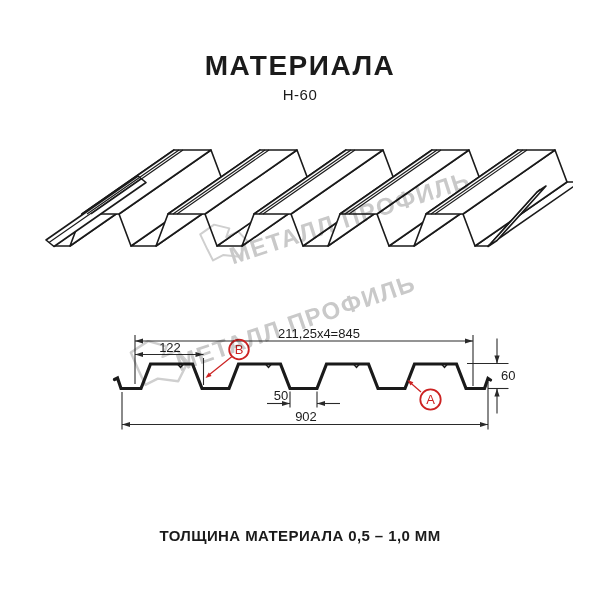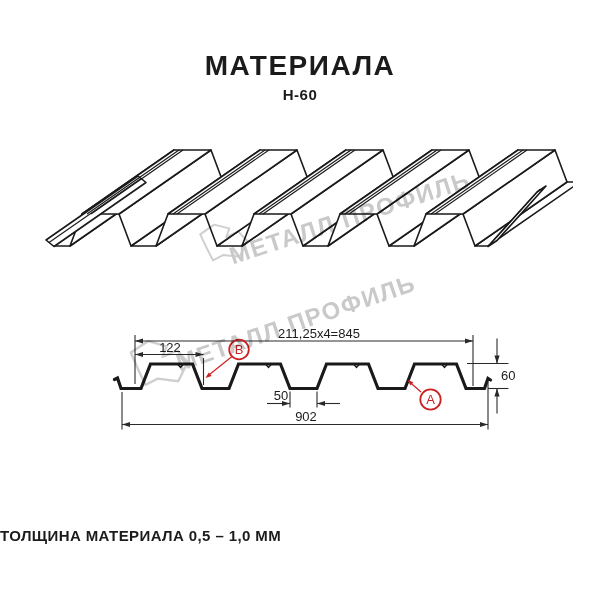--- a/index.html
+++ b/index.html
@@ -6,24 +6,24 @@
   body{
     width:600px;height:600px;position:relative;background:#ffffff;
     font-family:"Liberation Sans", sans-serif;color:#1b1b1b;overflow:hidden;
   }
   .page-title{
     position:absolute;left:0;top:50px;width:600px;text-align:center;
     font-size:28px;font-weight:bold;letter-spacing:1.5px;color:#1b1b1b;
   }
   .page-subtitle{
     position:absolute;left:0;top:86px;width:600px;text-align:center;
-    font-size:15px;font-weight:700;letter-spacing:0.5px;color:#1b1b1b;
+    font-size:15px;font-weight:400;letter-spacing:0.5px;color:#1b1b1b;
   }
   .footer-note{
-    position:absolute;left:0;top:527px;width:600px;
+    position:absolute;left:0;top:527px;width:600px;text-align:center;
     font-size:15px;font-weight:bold;letter-spacing:0.4px;color:#1b1b1b;
   }
   svg{position:absolute;}
   #iso3d{left:38px;top:128px;}
   #xsec{left:95px;top:315px;}
   #wmarks{left:0;top:0;mix-blend-mode:multiply;pointer-events:none;}
   .face{fill:#ffffff;stroke:#1a1a1a;stroke-width:1.6;stroke-linejoin:round;}
   .stripe{stroke:#1a1a1a;stroke-width:1.1;fill:none;}
   .profile{fill:none;stroke:#1a1a1a;stroke-width:3.2;stroke-linejoin:miter;stroke-linecap:round;}
   .tick{fill:none;stroke:#1a1a1a;stroke-width:1.4;}

